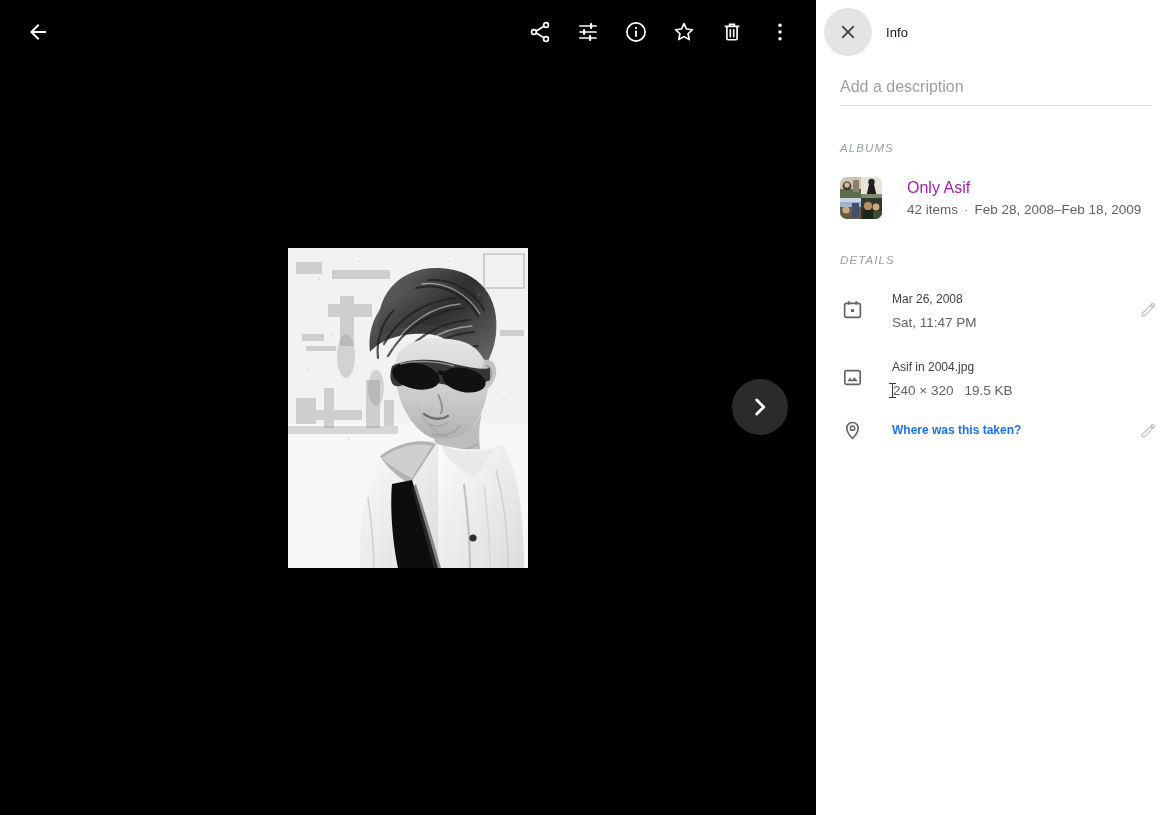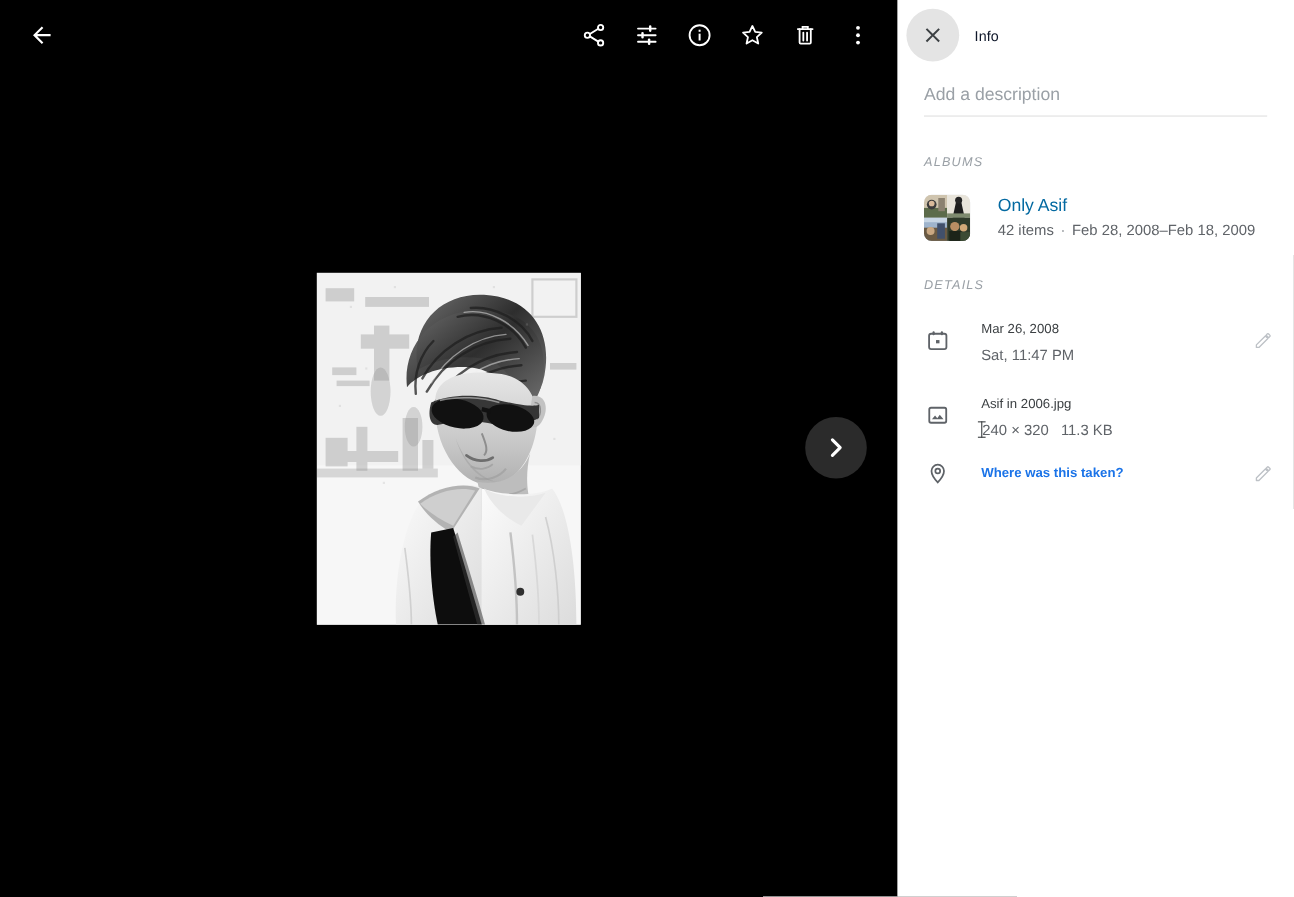--- a/index.html
+++ b/index.html
@@ -138,21 +138,21 @@
     flex: 0 0 42px;
     background: #ddd;
   }
   .album-thumb svg { display: block; }
   .album-text {
     margin-left: 25px;
     white-space: nowrap;
   }
   .album-title {
     font-size: 16px;
-    color: #0369a1;
+    color: #a21caf;
     line-height: 21px;
   }
   .album-sub {
     font-size: 13.5px;
     color: #5f6368;
     line-height: 19px;
     margin-top: 2px;
   }
   .album-sub .dot { padding: 0 6px; color: #80868b; }
 
@@ -513,22 +513,22 @@
     </div>
 
     <div class="detail-row">
       <div class="detail-icon">
         <svg width="21" height="21" viewBox="0 0 24 24">
           <rect x="3.2" y="4.2" width="17.6" height="15.6" rx="1.8" fill="none" stroke="#5f6368" stroke-width="1.9"></rect>
           <path d="M6 16.2l3.2-4 2.3 2.8 2.6-3.4 3.9 4.6H6z" fill="#5f6368"></path>
         </svg>
       </div>
       <div class="detail-body">
-        <div class="detail-primary">Asif in 2006.jpg</div>
-        <div class="detail-secondary"><span class="caret"></span><span>240 × 320</span><span class="gap"></span><span>11.3 KB</span>
+        <div class="detail-primary">Asif in 2004.jpg</div>
+        <div class="detail-secondary"><span class="caret"></span><span>240 × 320</span><span class="gap"></span><span>19.5 KB</span>
         </div>
       </div>
     </div>
 
     <div class="detail-row loc-row">
       <div class="detail-icon">
         <svg width="21" height="21" viewBox="0 0 24 24">
           <path d="M12 2.8c-3.6 0-6.5 2.9-6.5 6.5 0 4.9 6.5 11.9 6.5 11.9s6.5-7 6.5-11.9c0-3.6-2.9-6.5-6.5-6.5z" fill="none" stroke="#5f6368" stroke-width="1.8"></path>
           <circle cx="12" cy="9.3" r="2.5" fill="none" stroke="#5f6368" stroke-width="1.8"></circle>
         </svg>

